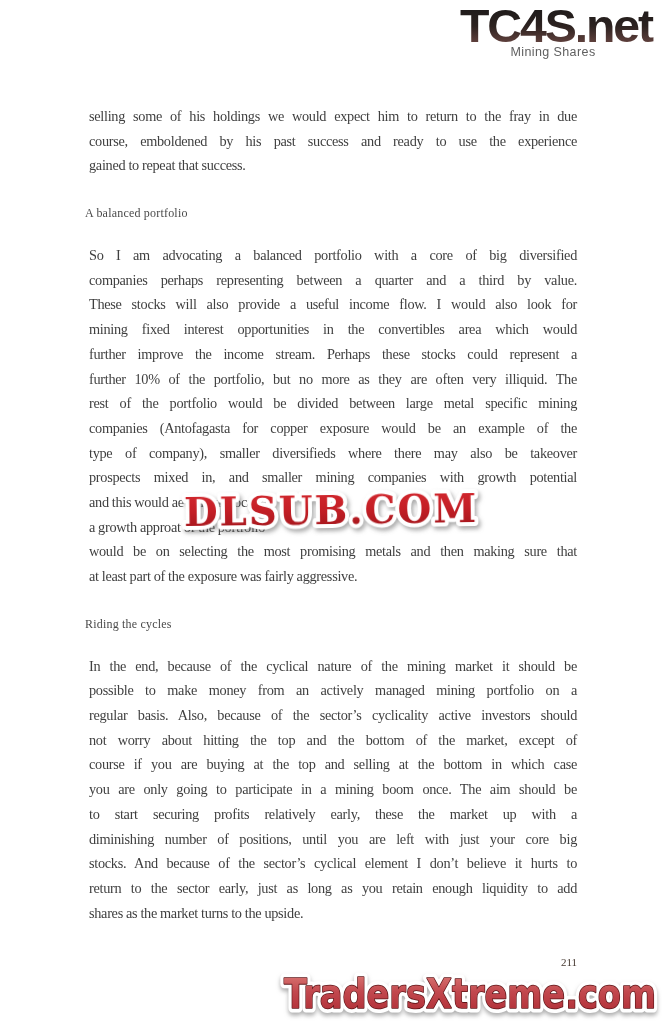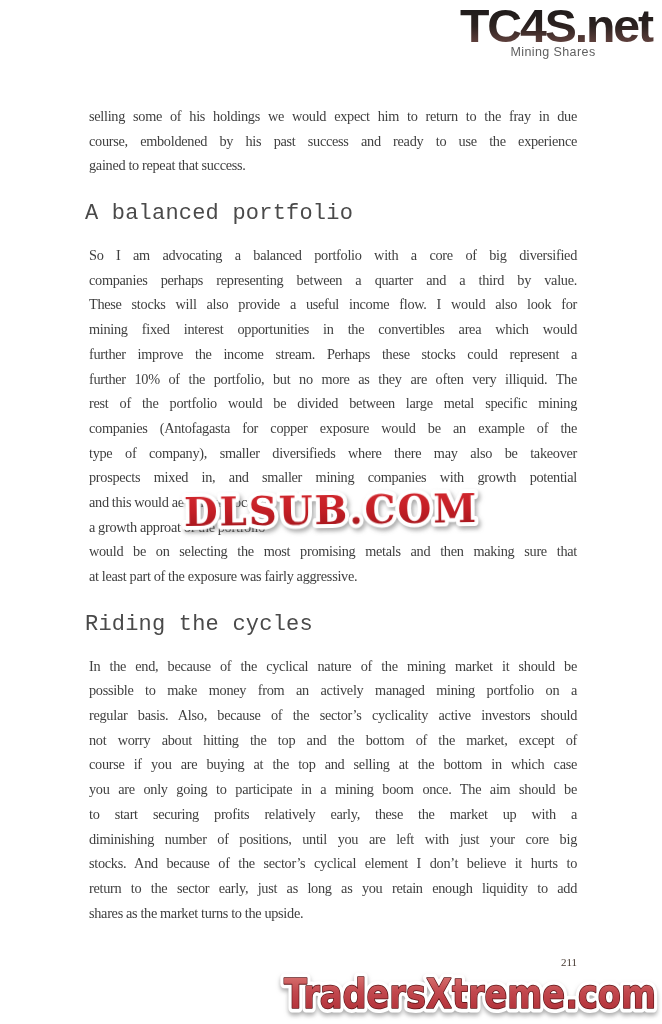--- a/index.html
+++ b/index.html
@@ -15,23 +15,23 @@
   
   .content{
     position:absolute;left:85px;top:100px;width:496px;
     color:#3f3f3f;
   }
   .para{margin:4px;font-size:14.3px;line-height:24.7px;letter-spacing:-0.3px;word-spacing:-0.2px;}
   .line{text-align:justify;text-align-last:justify;height:24.7px;overflow:visible;}
   .line.no-justify{text-align:left;text-align-last:left;}
   .line.split{display:flex;justify-content:flex-start;}
   h2.sec{
-    font-family:Liberation Mono, monospace;
+    font-family:Liberation Serif, serif;
     font-weight:400;
-    font-size:22px;
+    font-size:12px;
     color:#4a4a4a;
     letter-spacing:0.2px;
     margin:23px 0 17px 0;
     line-height:25px;
   }
   
   .watermark{
     position:absolute;left:168px;top:478px;width:326px;height:66px;
     transform:rotate(-0.8deg);
     z-index:5;

